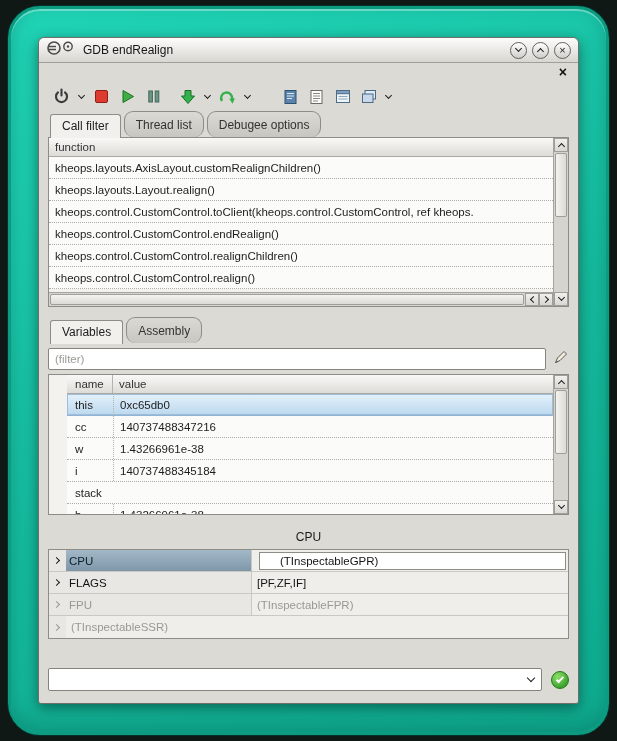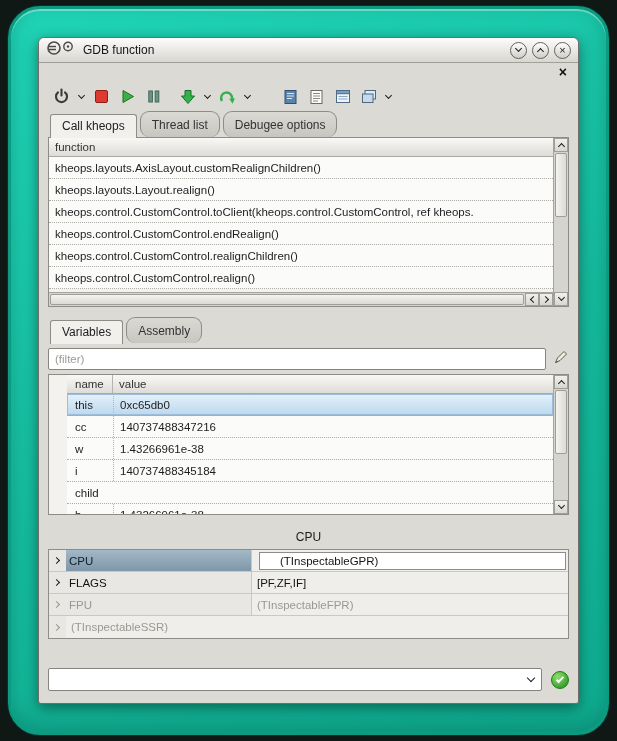--- a/index.html
+++ b/index.html
@@ -150,21 +150,21 @@
   <div class="titlebar">
     <span>
       <svg width="30" height="16">
         <circle cx="8" cy="8" r="6" fill="none" stroke="#4c4b47" stroke-width="1.6"></circle>
         <line x1="3" y1="6.5" x2="10" y2="6.5" stroke="#4c4b47" stroke-width="1.4"></line>
         <line x1="3" y1="9.5" x2="10" y2="9.5" stroke="#4c4b47" stroke-width="1.4"></line>
         <circle cx="22" cy="6.5" r="4.2" fill="none" stroke="#4c4b47" stroke-width="1.4"></circle>
         <circle cx="22" cy="6.5" r="1.2" fill="#4c4b47"></circle>
       </svg>
     </span>
-    <span class="title">GDB function</span>
+    <span class="title">GDB endRealign</span>
     <span class="tb-btn">
         <i class="chev down sm"></i>
       </span>
     <span class="tb-btn">
         <i class="chev up sm"></i>
       </span>
     <span class="tb-btn">
         <span>×</span>
       </span>
   </div>
@@ -251,21 +251,21 @@
           <rect x="4" y="1.5" width="10.5" height="8.5" fill="#dfe9f2" stroke="#4d6a85"></rect>
           <rect x="1.5" y="5" width="10.5" height="8.5" fill="#c7d9ea" stroke="#4d6a85"></rect>
         </svg>
       </span>
       <span class="tchev">
           <i class="chev down sm"></i>
         </span>
     </div>
 
     <div class="tabbar">
-      <span class="tab active">Call kheops</span>
+      <span class="tab active">Call filter</span>
       <span class="tab inactive">Thread list</span>
       <span class="tab inactive">Debugee options</span>
     </div>
 
     <div class="panel cs-panel">
       <div class="cs-main">
         <div class="col-header">function</div>
         <div class="cs-row">kheops.layouts.AxisLayout.customRealignChildren()</div>
         <div class="cs-row">kheops.layouts.Layout.realign()</div>
         <div class="cs-row">kheops.control.CustomControl.toClient(kheops.control.CustomControl, ref kheops.</div>
@@ -325,21 +325,21 @@
         </div>
         <div class="var-row">
           <span class="vc-name">w</span>
           <span class="vc-value">1.43266961e-38</span>
         </div>
         <div class="var-row">
           <span class="vc-name">i</span>
           <span class="vc-value">140737488345184</span>
         </div>
         <div class="var-row">
-          <span class="vc-name">child</span>
+          <span class="vc-name">stack</span>
         </div>
         <div class="var-row">
           <span class="vc-name">b</span>
           <span class="vc-value">1.43266961e-38</span>
         </div>
       </div>
       <div class="vars-vscroll">
         <span class="sb-btn">
             <i class="chev up sm"></i>
           </span>

